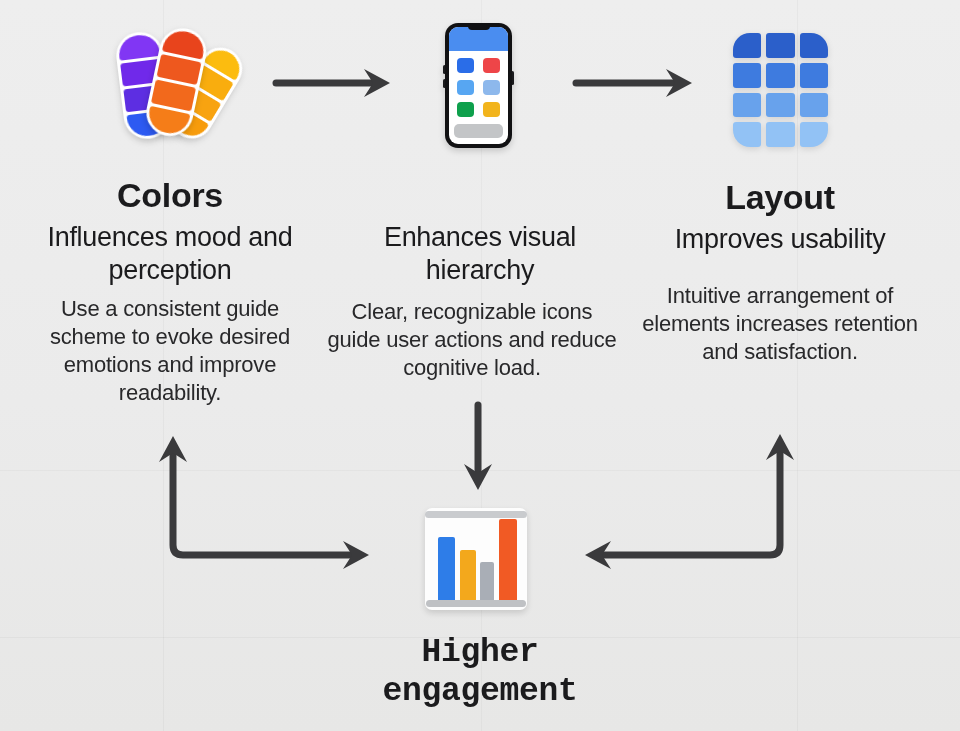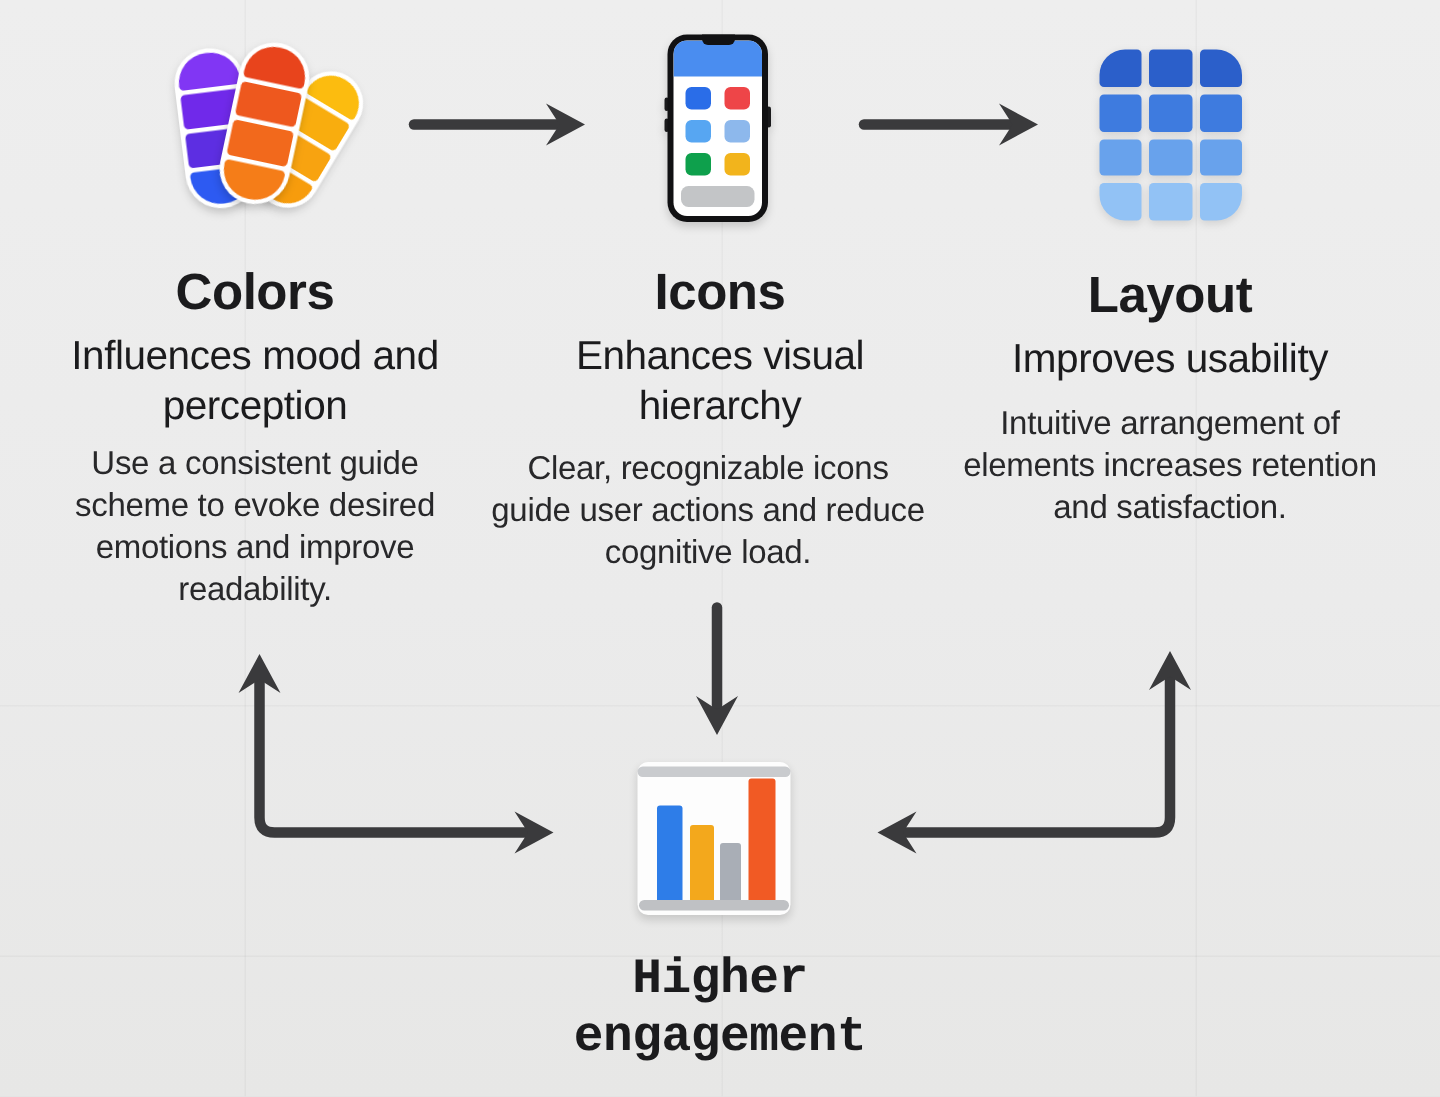--- a/index.html
+++ b/index.html
@@ -26,21 +26,21 @@
   .outcome-title{font-size:33px;font-weight:700;line-height:1.18;letter-spacing:-.3px;}
 
   #title-1{left:30px;top:176px;width:280px;}
   #title-2{left:330px;top:176px;width:300px;}
   #title-3{left:630px;top:178px;width:300px;}
   #subtitle-1{left:35px;top:221px;width:270px;}
   #subtitle-2{left:330px;top:221px;width:300px;}
   #subtitle-3{left:630px;top:223px;width:300px;}
   #body-1{left:45px;top:295px;width:250px;}
   #body-2{left:327px;top:298px;width:290px;}
-  #body-3{left:625px;top:268px;width:310px;}
+  #body-3{left:625px;top:282px;width:310px;}
   #outcome-label{left:370px;top:634px;width:220px;font-family:Liberation Mono, monospace;}
 
   svg.arrows{position:absolute;left:0;top:0;pointer-events:none;}
 
   
   #swatches-icon{left:118px;top:26px;width:112px;height:120px;}
   .fan-card{position:absolute;background:#fff;border-radius:24px;padding:3px;box-sizing:border-box;
     display:flex;flex-direction:column;gap:3px;filter:drop-shadow(0 3px 3px rgba(0,0,0,.18));}
   .fan-card .seg{flex:1;border-radius:3px;}
   .fan-card .seg:first-child{border-radius:20px 20px 3px 3px;}
@@ -157,21 +157,20 @@
     <div class="grid-cell" style="background-color: rgb(62, 123, 223);"></div>
     <div class="grid-cell" style="background-color: rgb(104, 162, 236);"></div>
     <div class="grid-cell" style="background-color: rgb(104, 162, 236);"></div>
     <div class="grid-cell" style="background-color: rgb(104, 162, 236);"></div>
     <div class="grid-cell bl" style="background-color: rgb(146, 194, 245);"></div>
     <div class="grid-cell" style="background-color: rgb(146, 194, 245);"></div>
     <div class="grid-cell br" style="background-color: rgb(146, 194, 245);"></div>
   </div>
 
   <div class="txt factor-title" id="title-1">Colors</div>
-  <div class="txt factor-title" id="title-2">Icons</div>
   <div class="txt factor-title" id="title-3">Layout</div>
 
   <div class="txt factor-subtitle" id="subtitle-1">Influences mood and perception</div>
   <div class="txt factor-subtitle" id="subtitle-2">Enhances visual hierarchy</div>
   <div class="txt factor-subtitle" id="subtitle-3">Improves usability</div>
 
   <div class="txt factor-body" id="body-1">Use a consistent guide scheme to evoke desired emotions and improve readability.</div>
   <div class="txt factor-body" id="body-2">Clear, recognizable icons guide user actions and reduce cognitive load.</div>
   <div class="txt factor-body" id="body-3">Intuitive arrangement of elements increases retention and satisfaction.</div>
 

